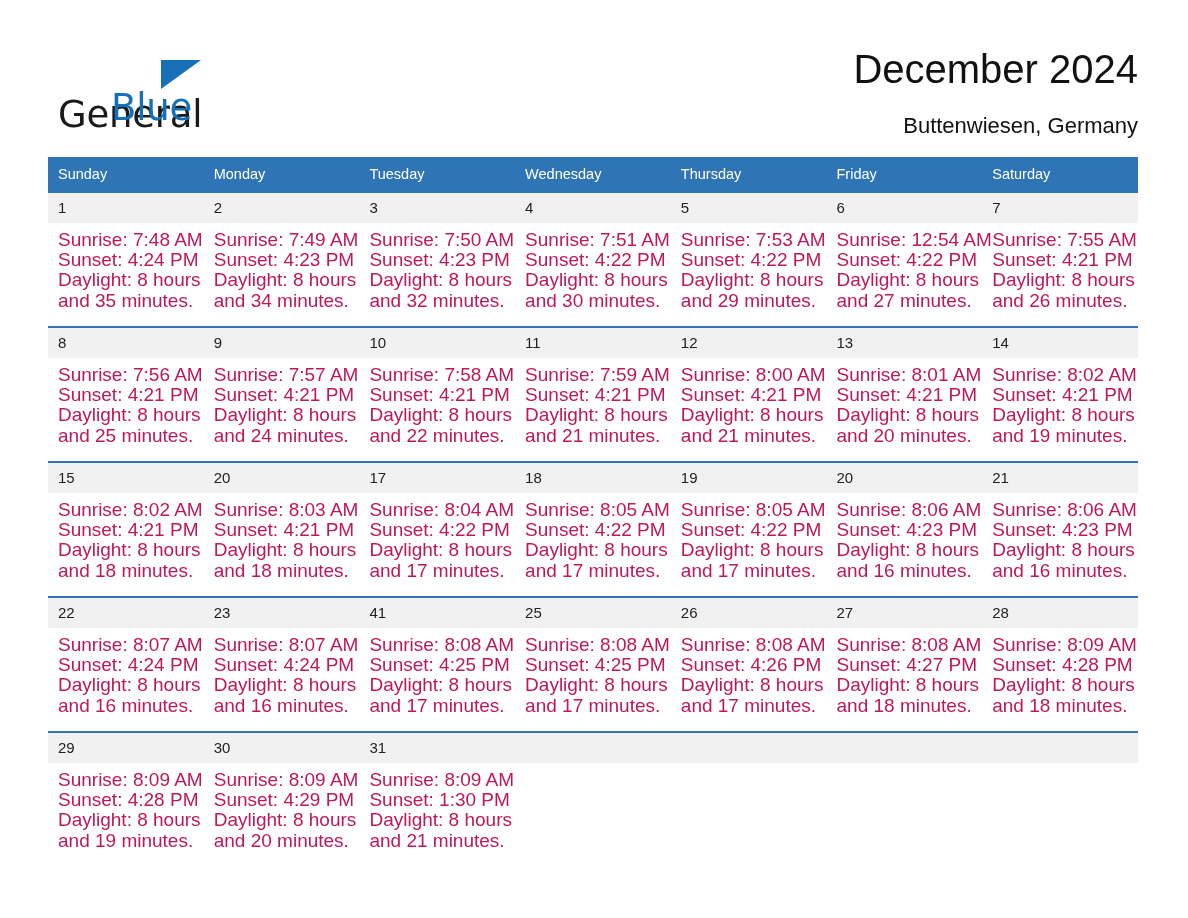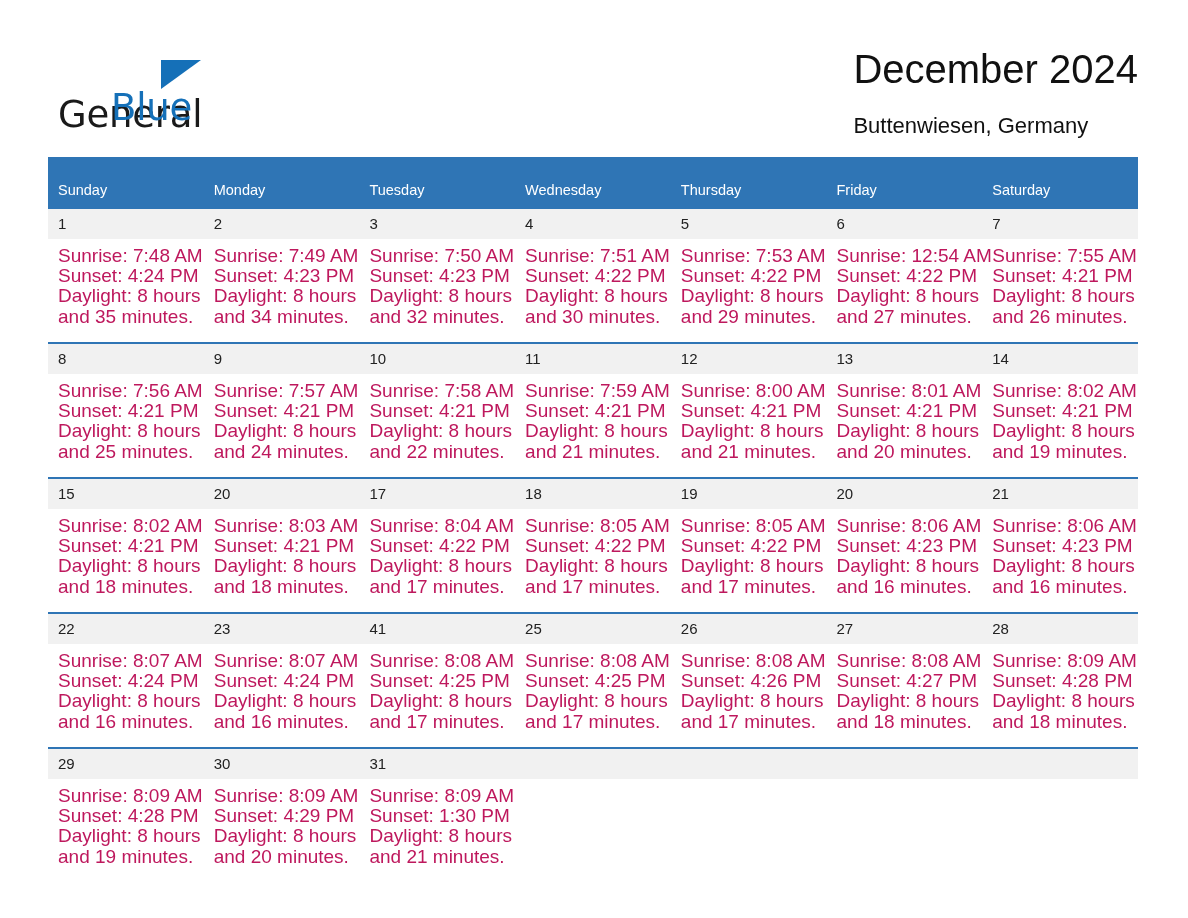--- a/index.html
+++ b/index.html
@@ -65,20 +65,21 @@
     line-height: 42px;
     letter-spacing: -0.2px;
     color: #1570b8;
     font-family: "DejaVu Sans", sans-serif;
     font-weight: 400;
   }
   .title-block {
     position: absolute;
     right: 0;
     top: 0;
+    text-align: right;
   }
   .month-title {
     font-size: 40px;
     line-height: 50px;
     font-weight: 400;
     color: #111111;
     letter-spacing: 0px;
     white-space: nowrap;
   }
   .location {
@@ -100,21 +101,21 @@
     table-layout: fixed;
   }
   .calendar col { width: 155.7px; }
 
   thead th {
     background: #2f75b5;
     color: #ffffff;
     font-size: 14.5px;
     font-weight: 400;
     text-align: left;
-    padding: 24px 0 8px 10px;
+    padding: 8px 0 8px 10px;
     height: 18px;
     vertical-align: middle;
     border: none;
   }
 
   tbody td {
     vertical-align: top;
     padding: 0;
     border-top: 2px solid #2f75b5;
     height: 133px;

